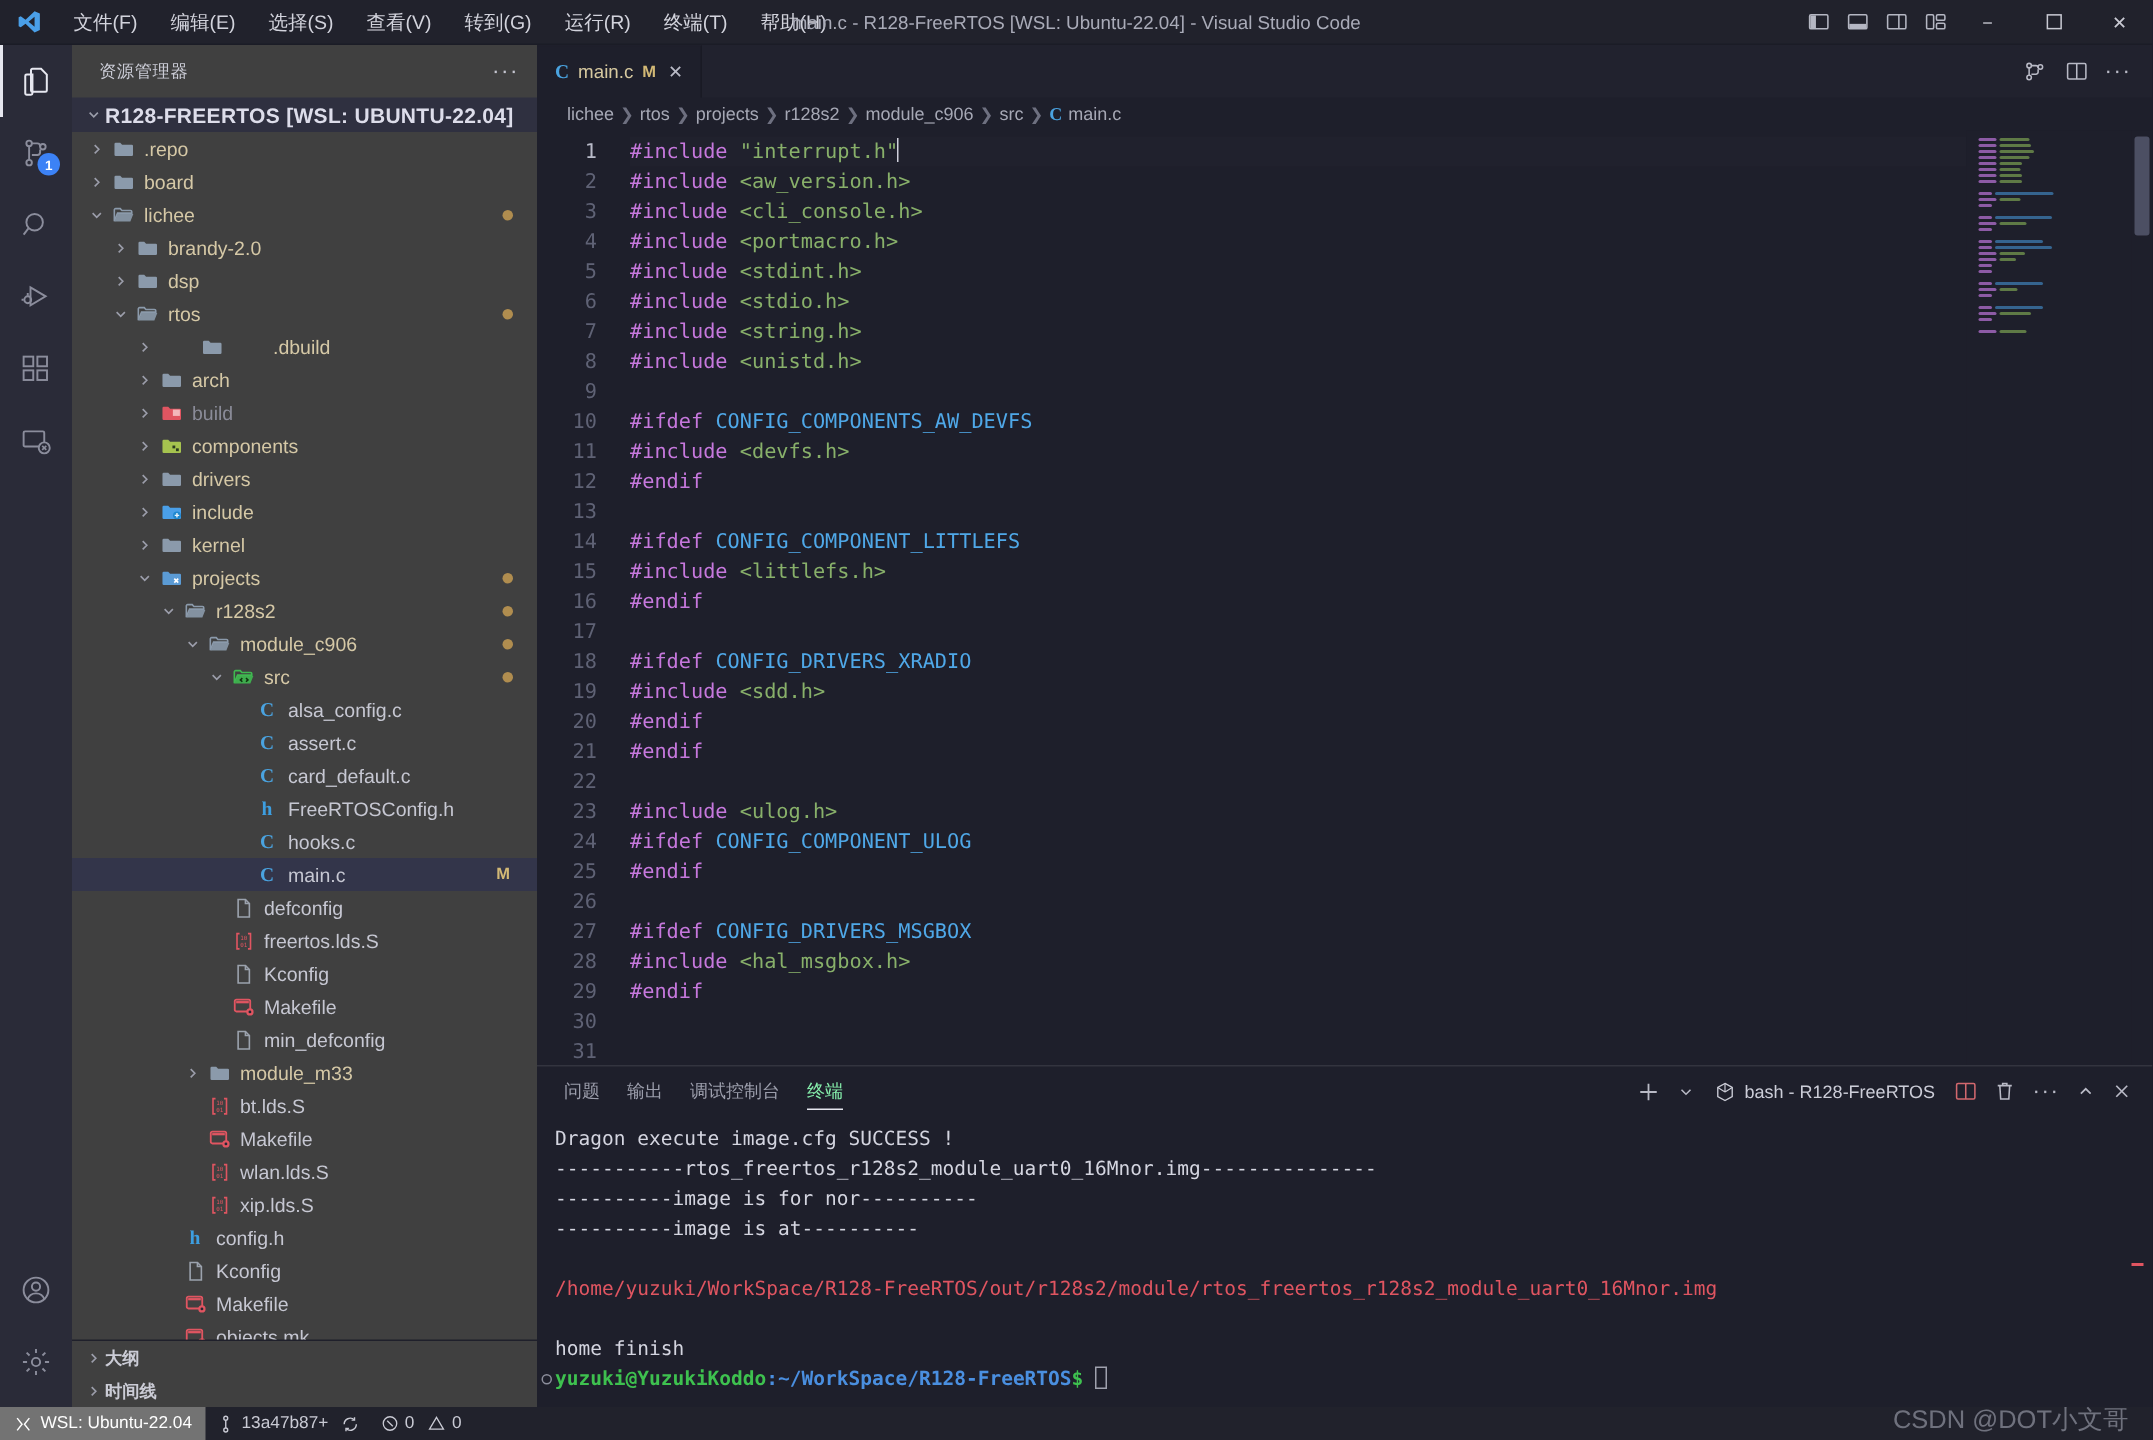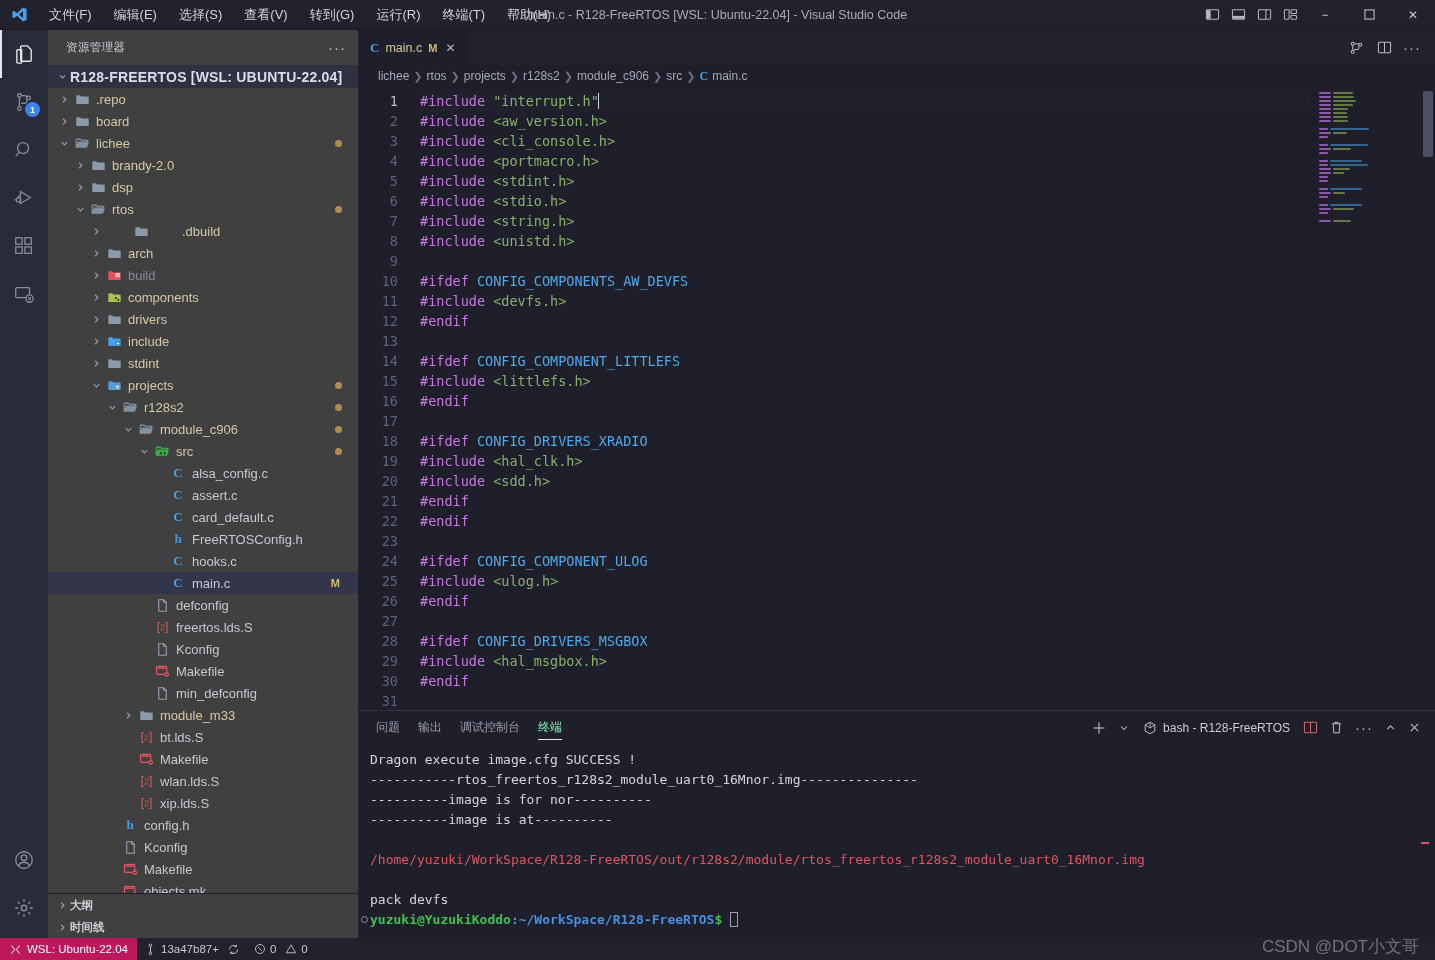--- a/index.html
+++ b/index.html
@@ -204,21 +204,21 @@
   .term-marker { position: absolute; left: 3px; width: 7px; height: 7px; border: 1px solid #8c8e9c; border-radius: 50%; }
   .term-scroll-mark { position: absolute; right: 6px; width: 8px; height: 2px; background: #e05561; }
 
   
   .statusbar {
     height: 22px; min-height: 22px; background: #21222c;
     display: flex; align-items: center; color: #c9cad4; font-size: 11.5px;
     position: relative;
   }
   .sb-remote {
-    background: #be185d; color: #fff; height: 22px;
+    background: #737373; color: #fff; height: 22px;
     display: flex; align-items: center; gap: 5px; padding: 0 9px;
     font-size: 11.5px;
   }
   .st-item { display: flex; align-items: center; gap: 4px; padding: 0 7px; height: 22px; }
   .st-right { margin-left: auto; display: flex; align-items: center; padding-right: 6px; margin-top: 36px; }
   .watermark {
     position: absolute; right: 16px; bottom: 2px;
     font-size: 17px; color: #9fa2b0; opacity: .62;
     pointer-events: none; white-space: nowrap;
   }
@@ -526,21 +526,21 @@
           <span class="chev">
             <svg width="11" height="11" viewBox="0 0 16 16">
               <path d="M6 4l4 4-4 4" fill="none" stroke="currentColor" stroke-width="1.6"></path>
             </svg>
           </span>
           <span class="ficon">
             <svg width="15" height="15" viewBox="0 0 16 16">
               <path d="M1.4 4.3a.9.9 0 0 1 .9-.9h3.2l1.3 1.4h6.9a.9.9 0 0 1 .9.9v6.2a.9.9 0 0 1-.9.9H2.3a.9.9 0 0 1-.9-.9z" fill="#8b9aab"></path>
             </svg>
           </span>
-          <span class="rlabel folder">stdint</span>
+          <span class="rlabel folder">kernel</span>
         </div>
         <div class="row" style="padding-left: 40px;">
           <span class="chev">
             <svg width="11" height="11" viewBox="0 0 16 16">
               <path d="M4 6l4 4 4-4" fill="none" stroke="currentColor" stroke-width="1.6"></path>
             </svg>
           </span>
           <span class="ficon">
             <svg width="15" height="15" viewBox="0 0 16 16">
               <path d="M1.4 4.3a.9.9 0 0 1 .9-.9h3.2l1.3 1.4h6.9a.9.9 0 0 1 .9.9v6.2a.9.9 0 0 1-.9.9H2.3a.9.9 0 0 1-.9-.9z" fill="#5b9bd5"></path>
@@ -906,27 +906,26 @@
             <div class="ln"></div>
             <div class="ln"><span class="kw">#ifdef</span><span> </span><span class="macro">CONFIG_COMPONENTS_AW_DEVFS</span></div>
             <div class="ln"><span class="kw">#include</span><span> </span><span class="str">&lt;devfs.h&gt;</span></div>
             <div class="ln"><span class="kw">#endif</span></div>
             <div class="ln"></div>
             <div class="ln"><span class="kw">#ifdef</span><span> </span><span class="macro">CONFIG_COMPONENT_LITTLEFS</span></div>
             <div class="ln"><span class="kw">#include</span><span> </span><span class="str">&lt;littlefs.h&gt;</span></div>
             <div class="ln"><span class="kw">#endif</span></div>
             <div class="ln"></div>
             <div class="ln"><span class="kw">#ifdef</span><span> </span><span class="macro">CONFIG_DRIVERS_XRADIO</span></div>
-            <div class="ln"><span class="kw">#include</span><span> </span><span class="str">&lt;hal_clk.h&gt;</span></div>
             <div class="ln"><span class="kw">#include</span><span> </span><span class="str">&lt;sdd.h&gt;</span></div>
             <div class="ln"><span class="kw">#endif</span></div>
             <div class="ln"><span class="kw">#endif</span></div>
             <div class="ln"></div>
+            <div class="ln"><span class="kw">#include</span><span> </span><span class="str">&lt;ulog.h&gt;</span></div>
             <div class="ln"><span class="kw">#ifdef</span><span> </span><span class="macro">CONFIG_COMPONENT_ULOG</span></div>
-            <div class="ln"><span class="kw">#include</span><span> </span><span class="str">&lt;ulog.h&gt;</span></div>
             <div class="ln"><span class="kw">#endif</span></div>
             <div class="ln"></div>
             <div class="ln"><span class="kw">#ifdef</span><span> </span><span class="macro">CONFIG_DRIVERS_MSGBOX</span></div>
             <div class="ln"><span class="kw">#include</span><span> </span><span class="str">&lt;hal_msgbox.h&gt;</span></div>
             <div class="ln"><span class="kw">#endif</span></div>
           </div>
       </div>
       <div class="minimap" id="minimap">
           <div class="mm-line">
             <span class="mm-seg" style="background: rgb(141, 91, 166); width: 12px;"></span>
@@ -1095,21 +1094,21 @@
         </div>
       </div>
       <div class="term-body" id="term-body">
           <div class="term-line t-white">Dragon execute image.cfg SUCCESS !</div>
           <div class="term-line t-white">-----------rtos_freertos_r128s2_module_uart0_16Mnor.img---------------</div>
           <div class="term-line t-white">----------image is for nor----------</div>
           <div class="term-line t-white">----------image is at----------</div>
           <div class="term-line t-white"></div>
           <div class="term-line t-red">/home/yuzuki/WorkSpace/R128-FreeRTOS/out/r128s2/module/rtos_freertos_r128s2_module_uart0_16Mnor.img</div>
           <div class="term-line t-white"></div>
-          <div class="term-line t-white">pack devfs</div>
+          <div class="term-line t-white">home finish</div>
           <div class="term-line"><span class="t-green">yuzuki@YuzukiKoddo</span><span class="t-blue">:~/WorkSpace/R128-FreeRTOS</span><span class="t-green">$</span> <span class="term-cursor"></span></div>
           <div class="term-marker" style="top: 172px;"></div>
           <div class="term-scroll-mark" style="top: 98px;"></div>
         </div>
     </div>
   </div>
 </div>
 
 <div class="statusbar">
   <div class="sb-remote">

